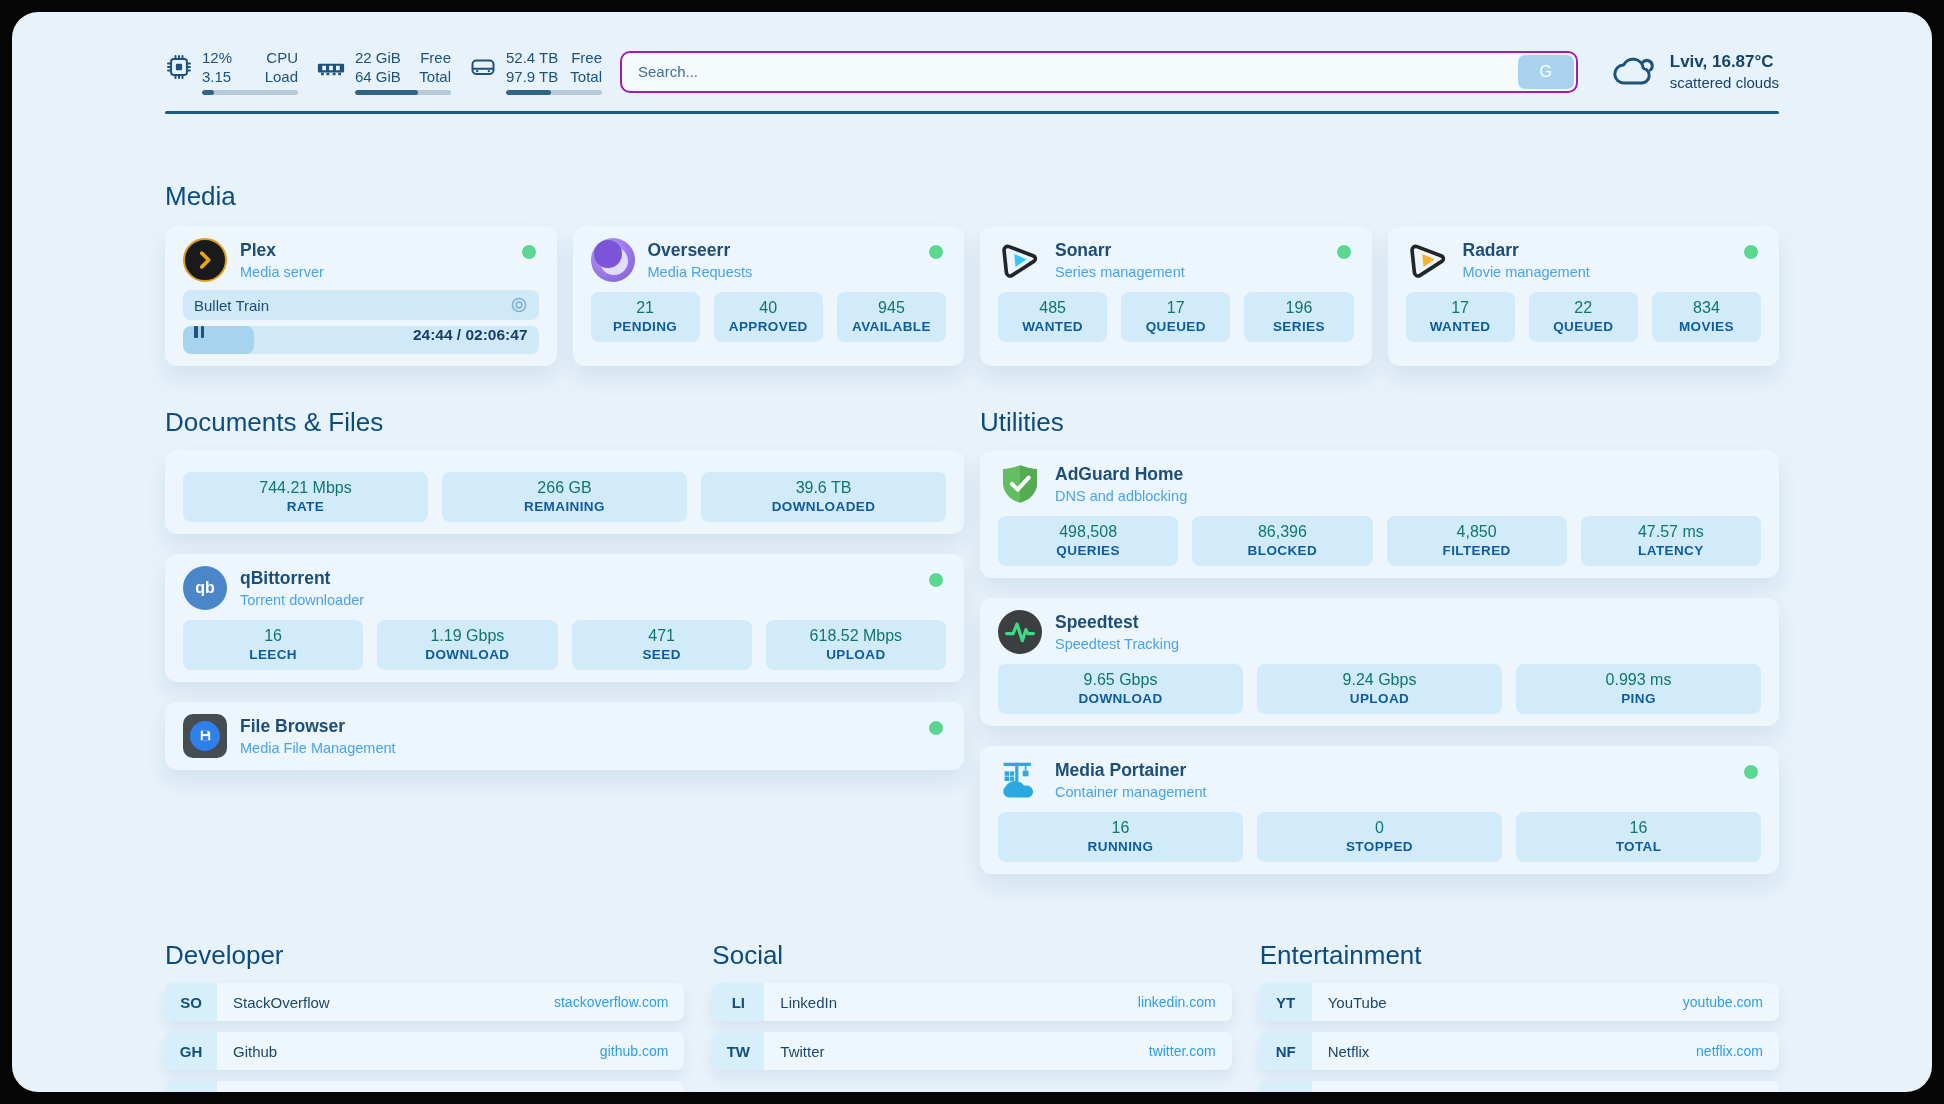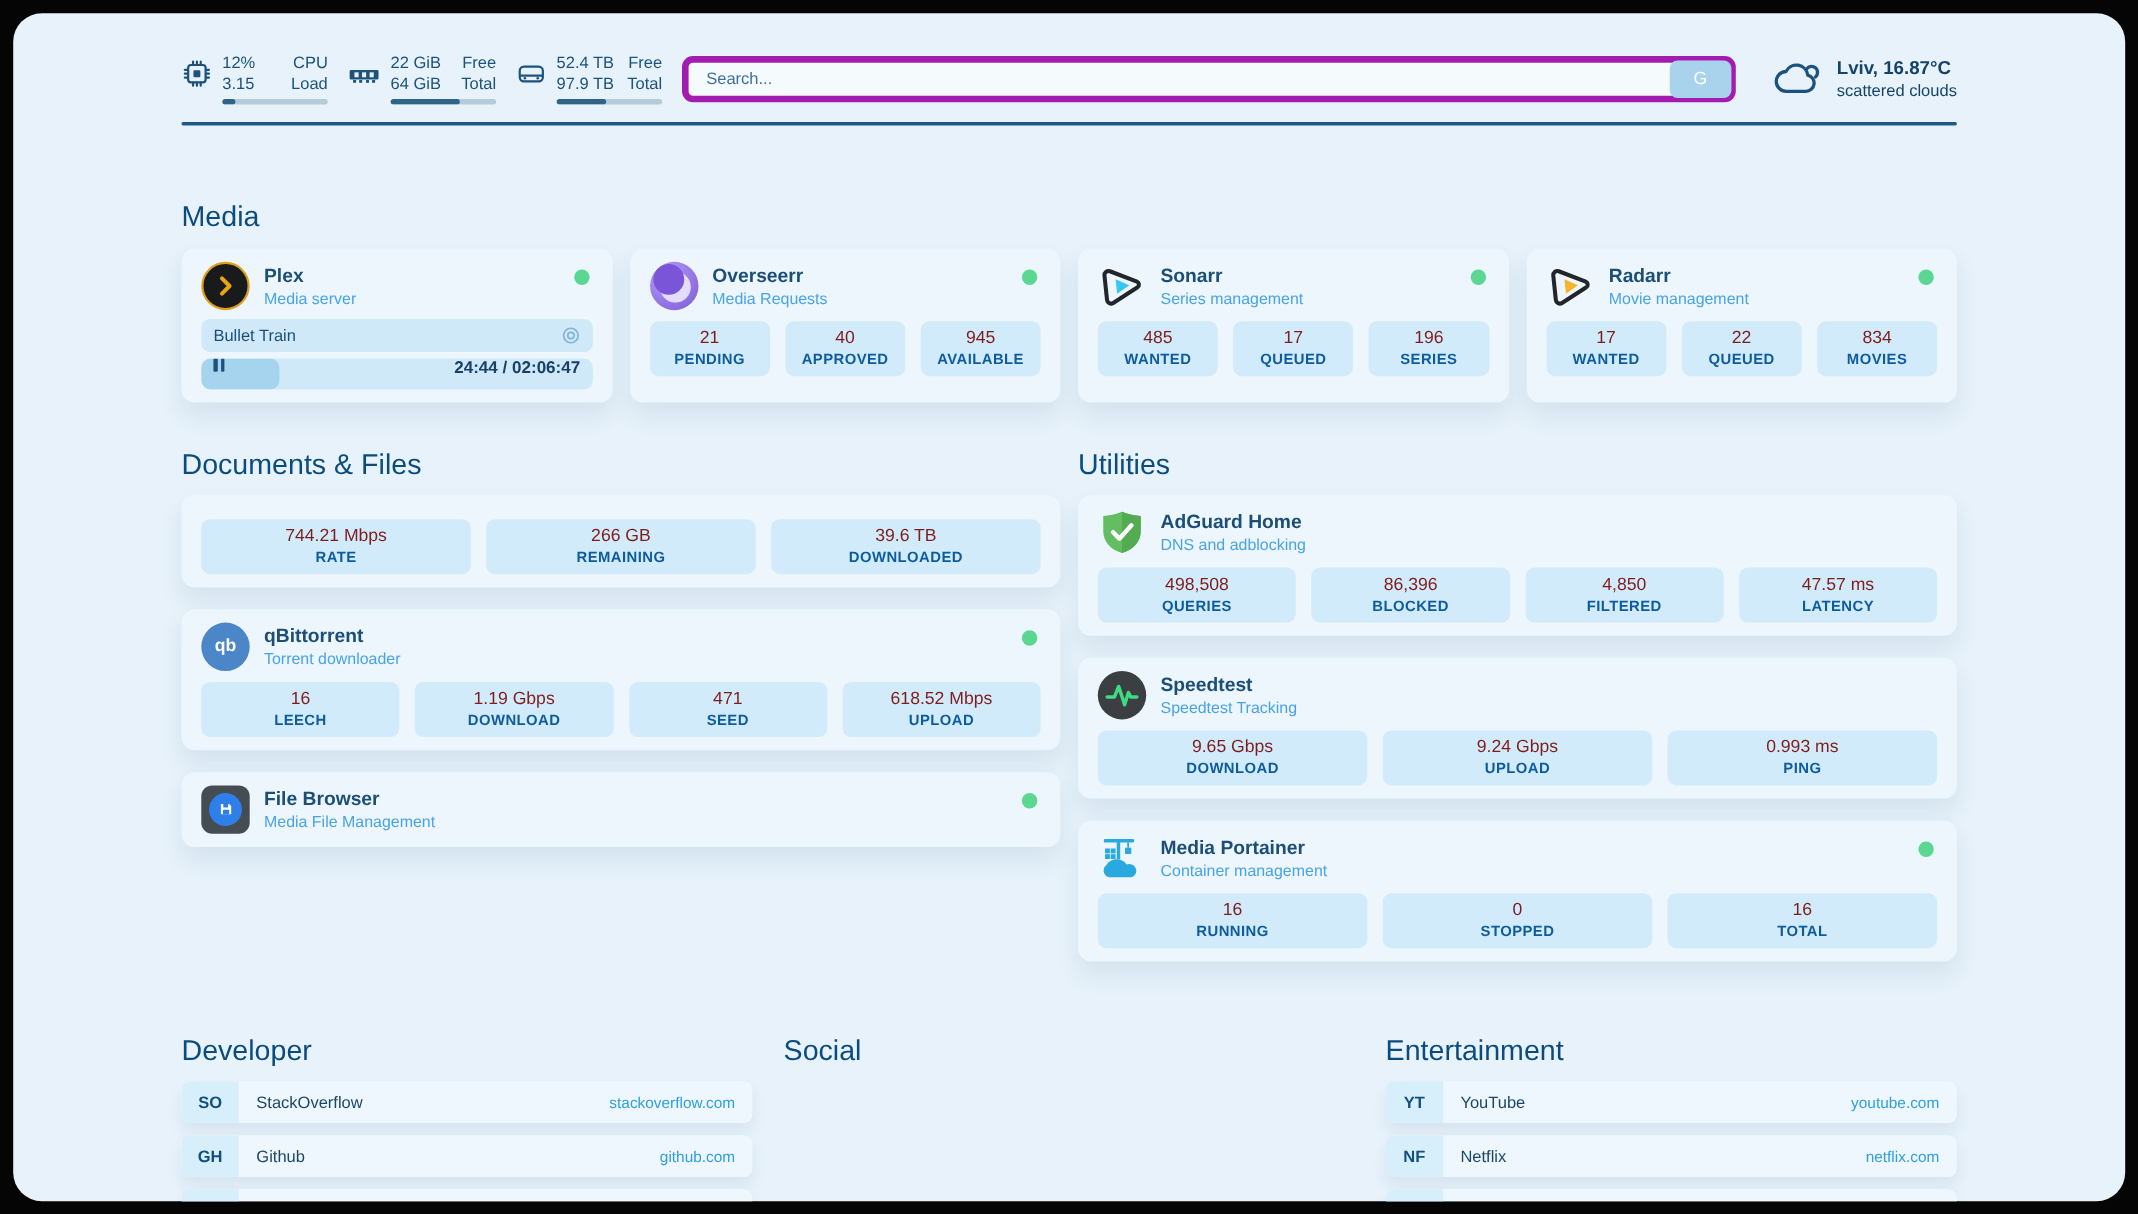--- a/index.html
+++ b/index.html
@@ -16,21 +16,21 @@
   .header { display:flex; align-items:center; }
   .hw-stats { display:flex; gap:18px; flex:0 0 auto; }
   .hw { display:flex; gap:9px; align-items:flex-start; }
   .hw-icon { flex:0 0 auto; margin-top:5px; }
   .hw-text { display:flex; justify-content:space-between; width:96px; font-size:15px; font-weight:500; color:#1c527c; line-height:19px; }
   .hw-col.labels { text-align:right; }
   .hw-bar { margin-top:4px; height:5px; background:#b5cbd9; border-radius:3px; overflow:hidden; }
   .hw-fill { height:100%; background:#2d6488; border-radius:3px; }
   .search-box { flex:1; margin:0 34px 0 18px; position:relative; height:42px; }
   .search-input {
-    width:100%; height:100%; border:6px solid #a21caf; border-radius:10px; background:#f5fafd;
+    width:100%; height:100%; border:2px solid #a21caf; border-radius:10px; background:#f5fafd;
     padding:0 72px 0 16px; font-size:15px; color:#356a92; outline:none; font-family:inherit;
   }
   .search-input::placeholder { color:#3f7099; opacity:1; }
   .g-btn {
     position:absolute; top:4px; right:4px; bottom:4px; width:56px; background:#a9d3ed;
     border-radius:7px; display:flex; align-items:center; justify-content:center;
     color:#ffffff; font-size:16px; font-weight:500; cursor:pointer;
   }
   .weather { display:flex; align-items:center; gap:12px; flex:0 0 auto; color:#16436a; }
   .weather-loc { font-size:17px; font-weight:700; line-height:21px; }
@@ -44,21 +44,21 @@
     background:#ecf6fc; border-radius:12px; padding:12px 18px; position:relative;
     box-shadow:0 12px 22px rgba(23,77,124,0.09); cursor:pointer;
   }
   .card-head { display:flex; align-items:center; gap:13px; }
   .logo { width:44px; height:44px; flex:0 0 auto; display:flex; align-items:center; justify-content:center; }
   .card-title { font-size:17.5px; font-weight:600; color:#1c4e77; }
   .card-sub { font-size:14.5px; color:#49a3e8; margin-top:3px; }
   .status-dot { position:absolute; top:19px; right:21px; width:14px; height:14px; border-radius:50%; background:#5cd792; }
   .tiles { display:flex; gap:14px; margin-top:10px; }
   .tile { flex:1; background:#d2ebfa; border-radius:8px; text-align:center; padding:5px 4px 6px; }
-  .tile-value { font-size:16px; color:#7f1d1d; line-height:21px; }
+  .tile-value { font-size:16px; color:#0f766e; line-height:21px; }
   .tile-label { font-size:13.5px; font-weight:700; color:#0d5c9f; letter-spacing:0.4px; line-height:18px; }
   
   .np-pill { margin-top:8px; height:30px; background:#cfe9f9; border-radius:8px; display:flex; align-items:center; padding:0 11px; font-size:15px; color:#1c4e77;gap:40px; }
   .np-pill .lens { margin-left:auto; display:block; }
   .prog-pill { margin-top:6px; height:28px; background:#cfe9f9; border-radius:8px; position:relative; overflow:hidden; display:flex; }
   .prog-fill { position:absolute; left:0; top:0; bottom:0; background:#a6d4ef; border-radius:8px; }
   .pause { position:relative; display:flex; gap:3px; margin-left:11px; cursor:pointer; }
   .pause i { width:3.5px; height:12px; background:#1c527c; border-radius:1px; display:block; }
   .time { position:relative; margin-left:auto; margin-right:11px; font-size:15.5px; font-weight:700; color:#173f68; }
   
@@ -499,20 +499,32 @@
         <div class="bm-row">
           <span class="bm-badge">DT</span>
           <span class="bm-name">DEV</span>
 
         </div>
       </div>
     </div>
 
     <div class="bm-section">
       <h2 class="section-title">Social</h2>
+      <div class="bm-list">
+        <div class="bm-row">
+          <span class="bm-badge">LI</span>
+          <span class="bm-name">LinkedIn</span>
+          <span class="bm-url">linkedin.com</span>
+        </div>
+        <div class="bm-row">
+          <span class="bm-badge">TW</span>
+          <span class="bm-name">Twitter</span>
+          <span class="bm-url">twitter.com</span>
+        </div>
+      </div>
     </div>
 
     <div class="bm-section">
       <h2 class="section-title">Entertainment</h2>
       <div class="bm-list">
         <div class="bm-row">
           <span class="bm-badge">YT</span>
           <span class="bm-name">YouTube</span>
           <span class="bm-url">youtube.com</span>
         </div>

